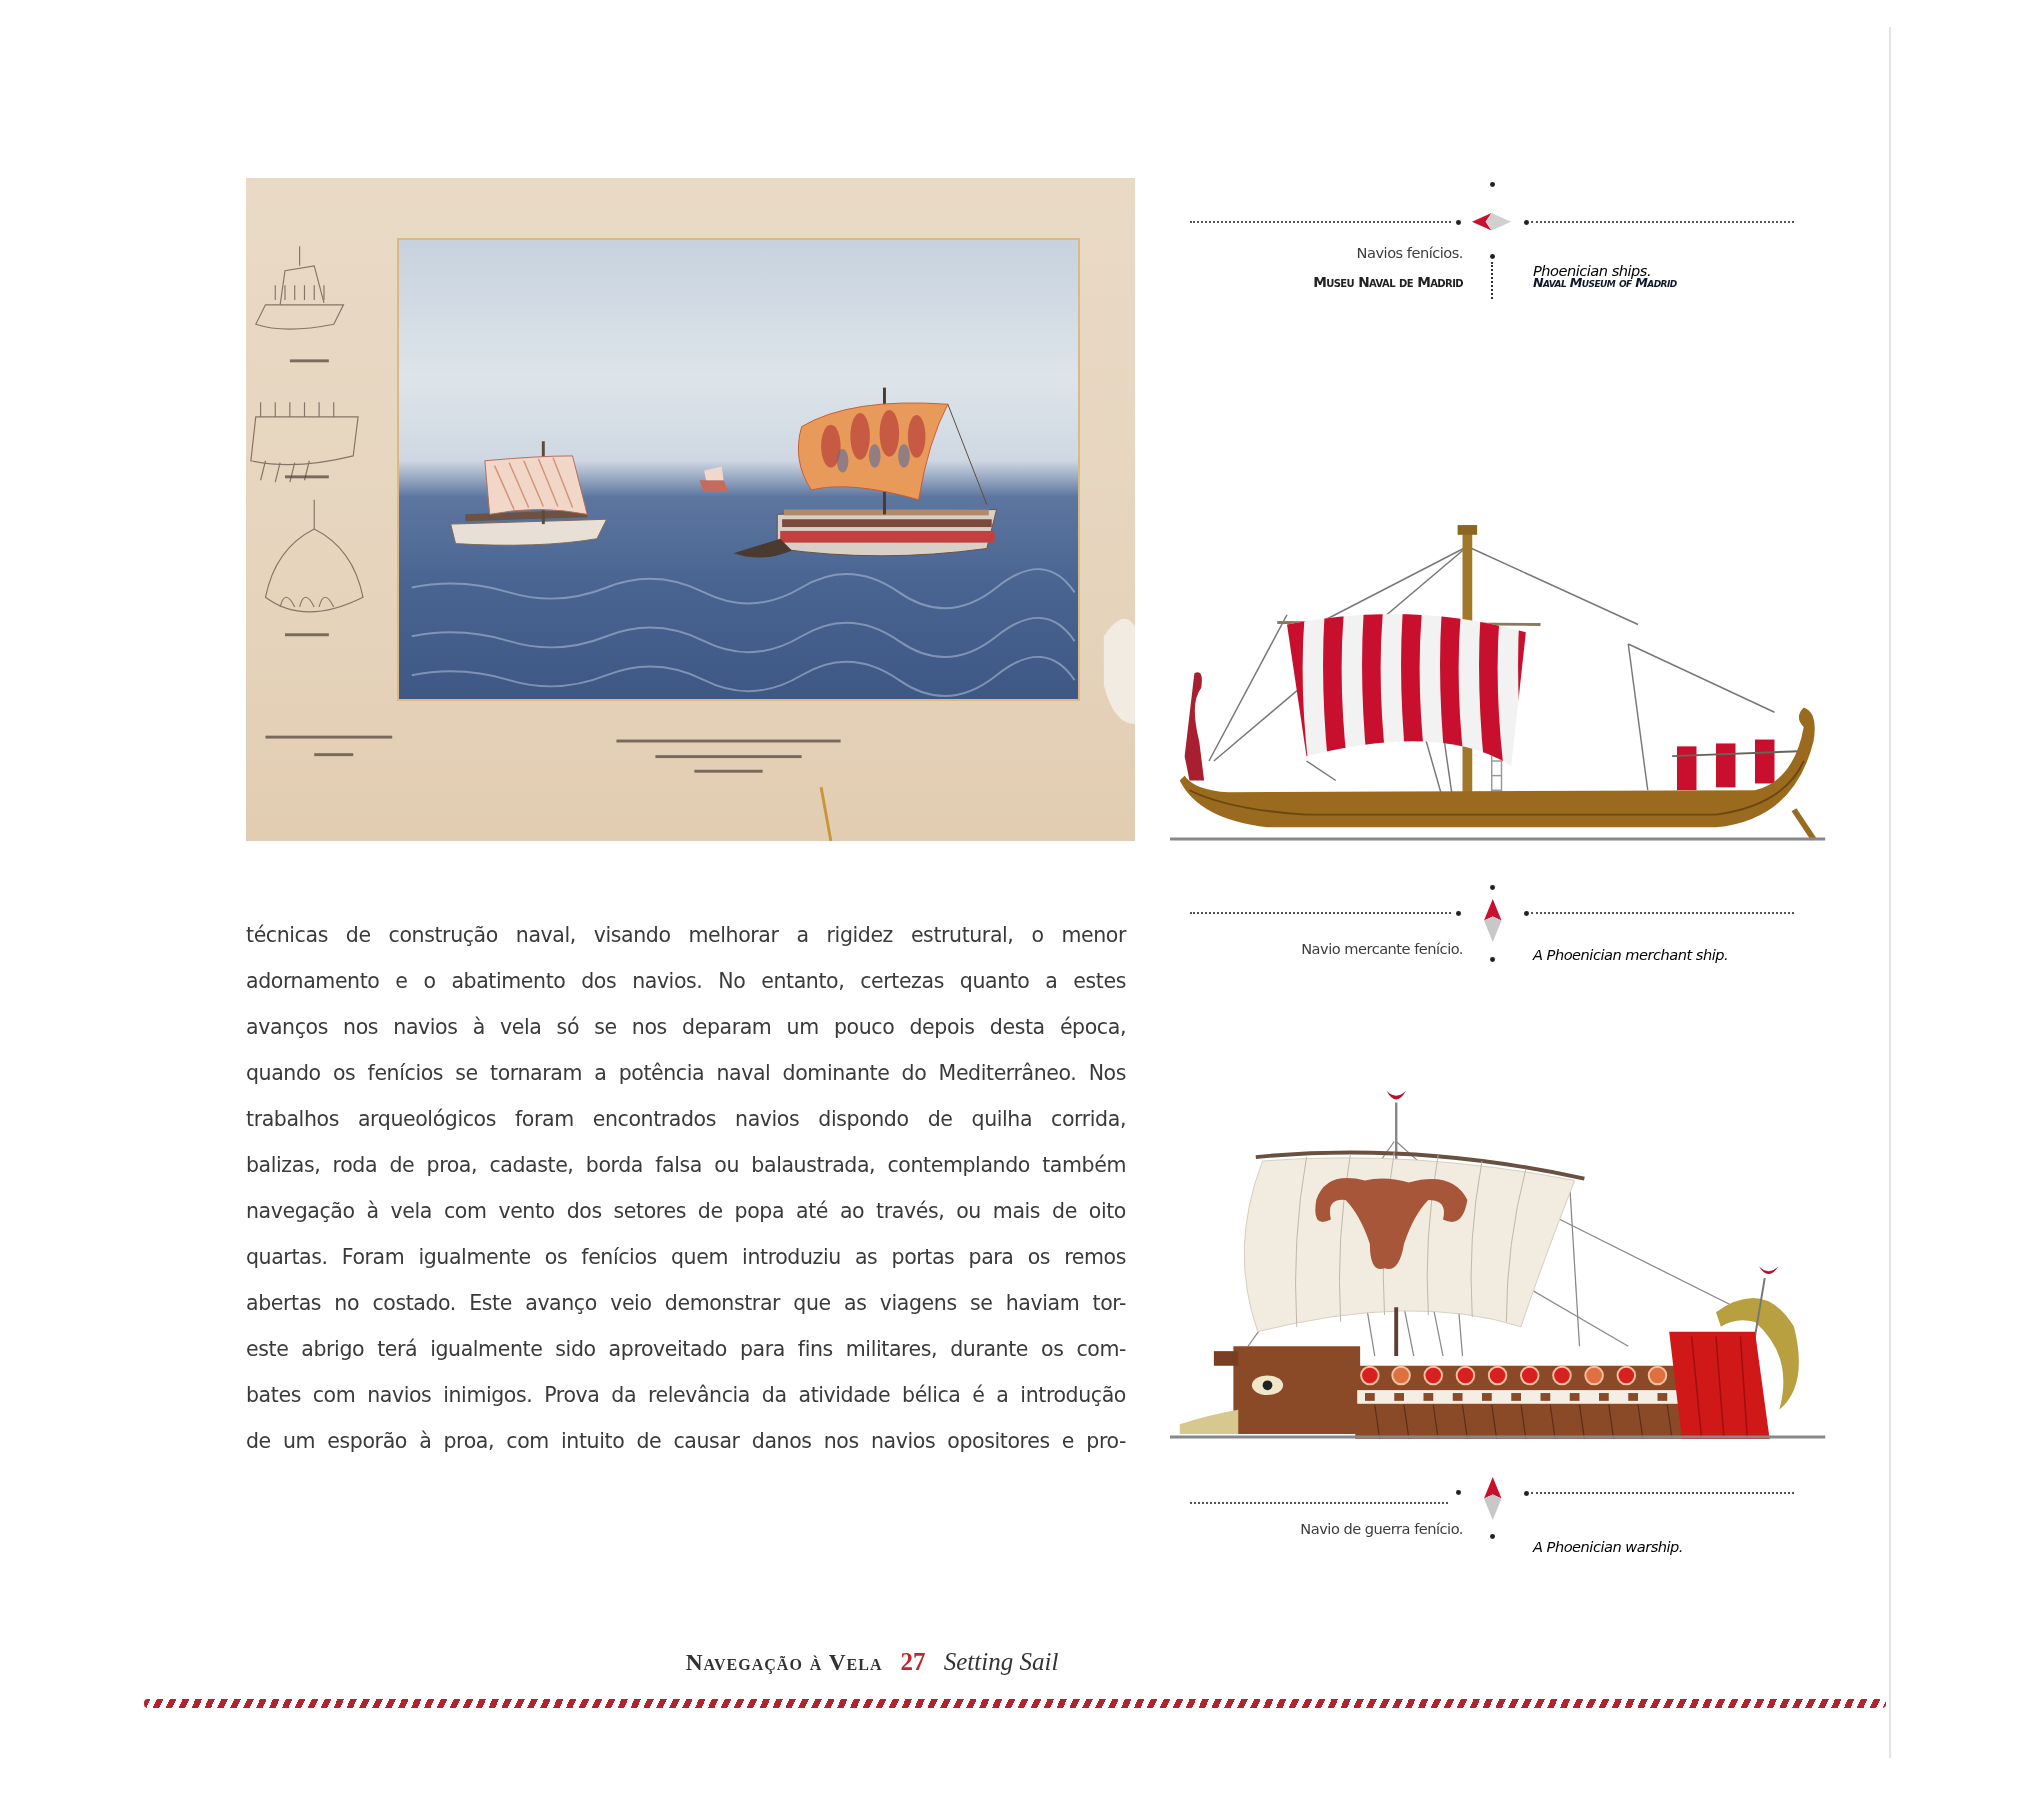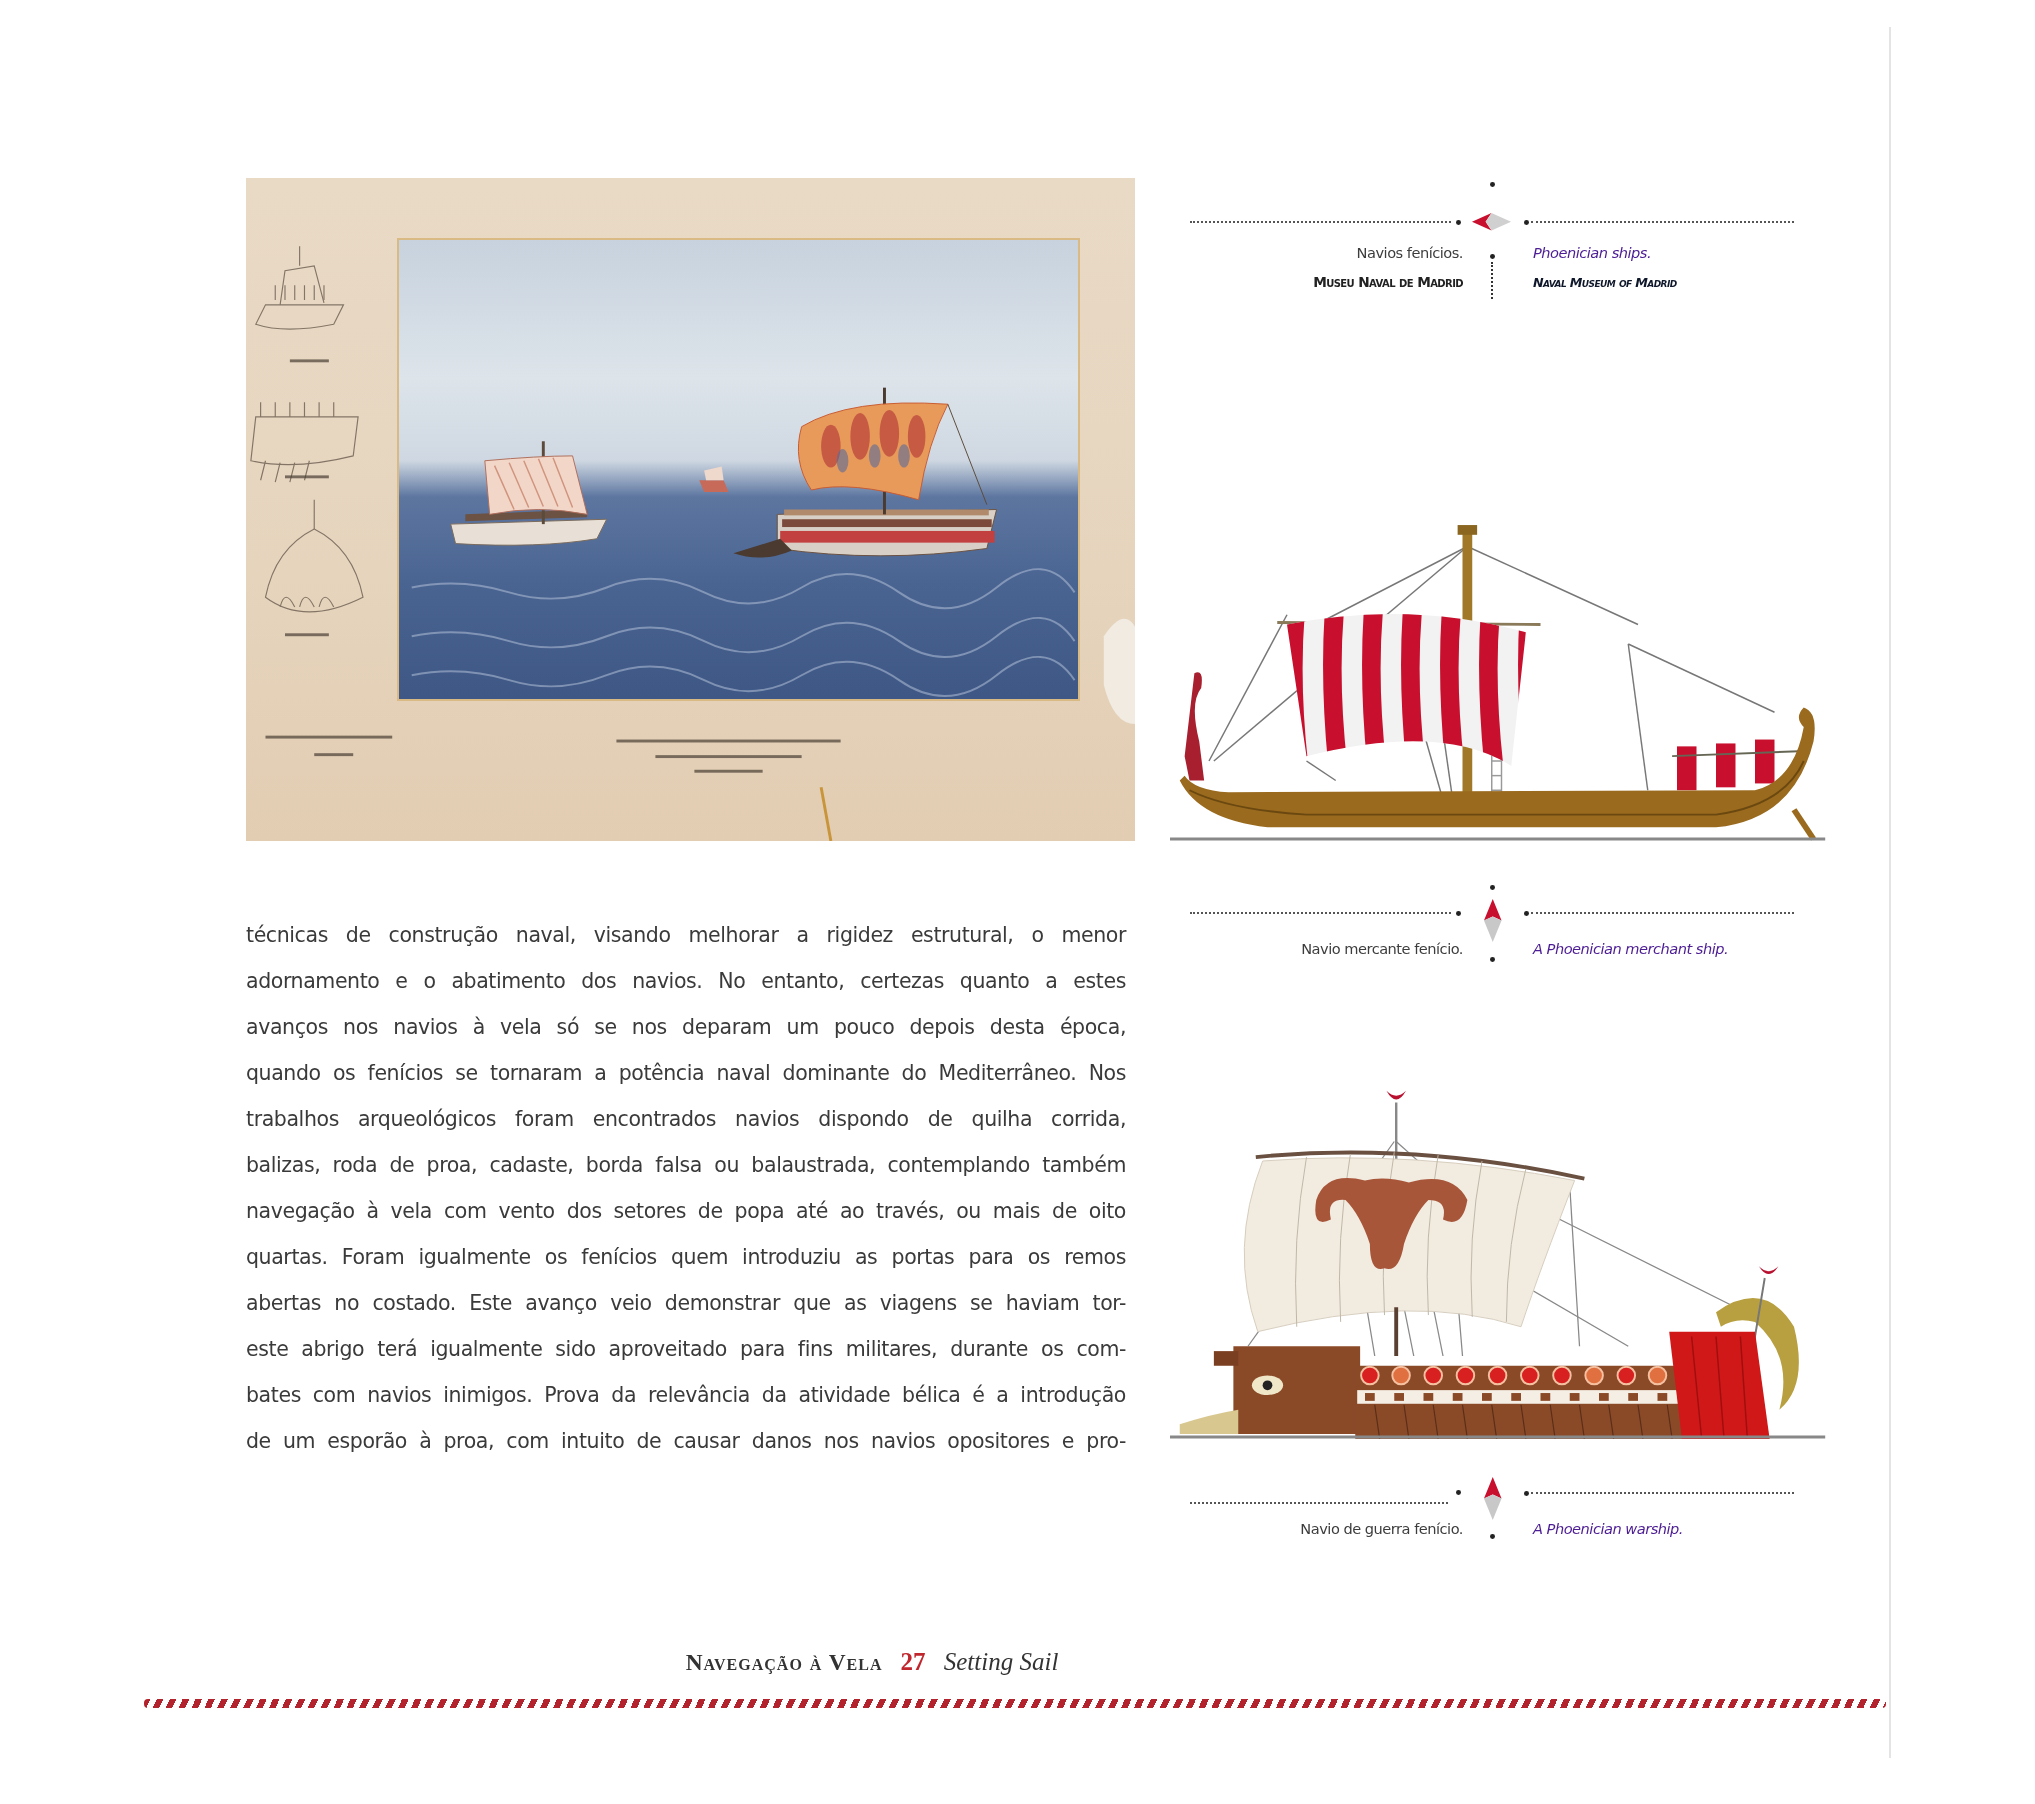--- a/index.html
+++ b/index.html
@@ -13,21 +13,21 @@
   .painting-svg { position: absolute; left: 0; top: 0; }
 
   
   .body-text { position: absolute; left: 246px; top: 912px; width: 880px; font-family: "DejaVu Sans", sans-serif; font-size: 20.5px; line-height: 46px; color: #3a3a3a; text-align: justify; letter-spacing: -0.4px; }
   .body-text .line { display: block; white-space: nowrap; text-align-last: justify; text-align: justify; }
 
   
   .caption-block { position: absolute; left: 1190px; width: 605px; }
   .dots-left, .dots-right { position: absolute; height: 0; border-top: 2.9px dotted #555; }
   .cap-text-left { position: absolute; right: 332px; text-align: right; font-family: "DejaVu Sans", sans-serif; font-size: 14.6px; color: #3d3d3d; letter-spacing: -0.5px; white-space: nowrap; }
-  .cap-text-right { position: absolute; left: 343px; text-align: left; font-family: "DejaVu Sans", sans-serif; font-style: italic; font-size: 14.6px; color: #4c1d95; letter-spacing: -0.5px; white-space: nowrap; }
+  .cap-text-right { position: absolute; left: 343px; text-align: left; font-family: "DejaVu Sans", sans-serif; font-style: italic; font-size: 14.6px; color: #000000; letter-spacing: -0.5px; white-space: nowrap; margin-top: 18px; }
   .cap-credit-left { position: absolute; right: 332px; font-family: "DejaVu Sans", sans-serif; font-variant: small-caps; font-weight: bold; font-size: 13.7px; color: #222; letter-spacing: -0.6px; white-space: nowrap; }
   .cap-credit-right { position: absolute; left: 343px; font-family: "DejaVu Sans", sans-serif; font-variant: small-caps; font-style: italic; font-weight: bold; font-size: 12.7px; color: #0f172a; letter-spacing: -0.6px; white-space: nowrap; }
   .dot { position: absolute; width: 4.9px; height: 4.9px; background: #222; border-radius: 50%; }
   .vdots { position: absolute; width: 0; border-left: 2.9px dotted #333; }
   .marker { position: absolute; }
 
   
   .ship { position: absolute; }
 
   
@@ -217,21 +217,21 @@
   <div class="dot" style="left:300px;top:2px;"></div>
   <div class="dots-left" style="left:0;width:261px;top:29px;"></div>
   <div class="dot" style="left:266px;top:28px;"></div>
   <svg class="marker" style="left:292px;top:13.7px;" width="21.5" height="47" viewBox="0 0 22 48">
     <path d="M11 2 L20 24 L11 20 L2 24 Z" fill="#c8102e"></path>
     <path d="M2 24 L11 20 L20 24 L11 46 Z" fill="#c8c8c8"></path>
   </svg>
   <div class="dot" style="left:334px;top:28px;"></div>
   <div class="dots-right" style="left:341px;width:263px;top:29px;"></div>
   <div class="cap-text-left" style="top:57px;">Navio mercante fenício.</div>
-  <div class="cap-text-right" style="top:57px;font-style:italic;">A Phoenician merchant ship.</div>
+  <div class="cap-text-right" style="top:45px;font-style:italic;">A Phoenician merchant ship.</div>
   <div class="dot" style="left:300px;top:74px;"></div>
 </div>
 
 <svg class="ship" style="left:1170px;top:1073px;" width="663" height="371" viewBox="0 0 680 380">
 
   <g stroke="#888" stroke-width="1.3" fill="none">
     <line x1="230" y1="70" x2="80" y2="280"></line>
     <line x1="380" y1="140" x2="600" y2="250"></line>
     <line x1="350" y1="210" x2="470" y2="280"></line>
     <line x1="410" y1="115" x2="420" y2="280"></line>

